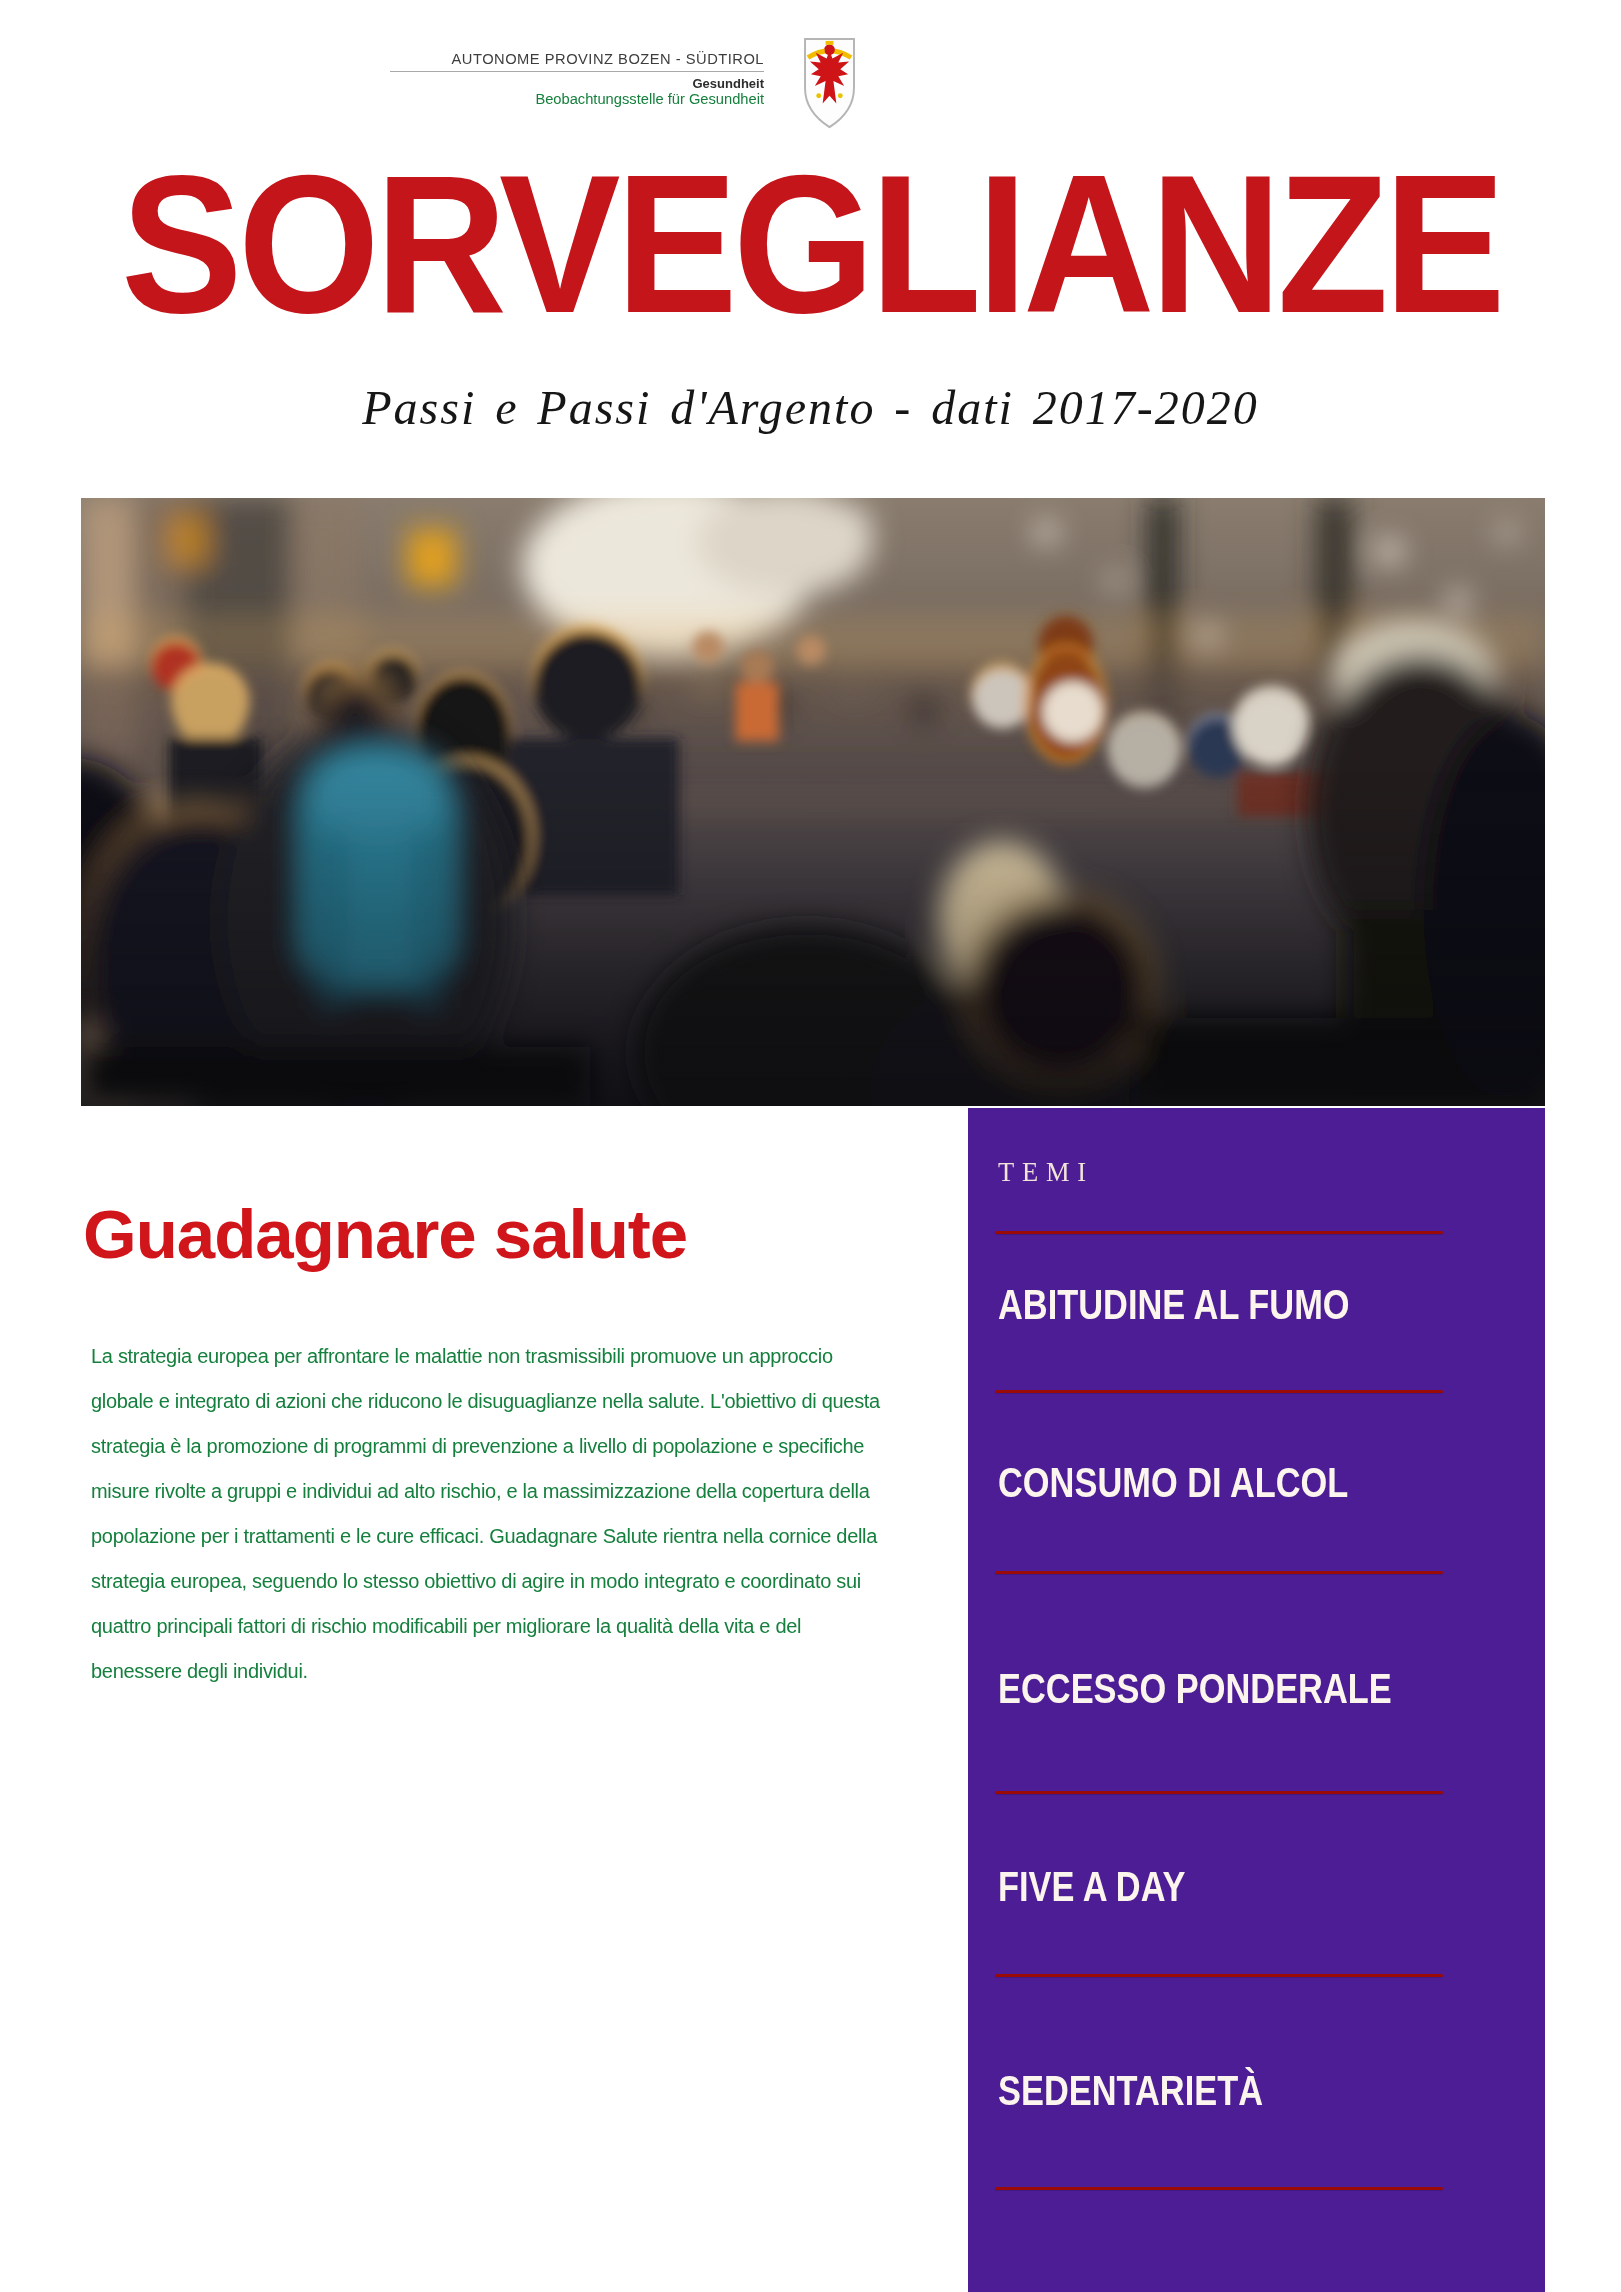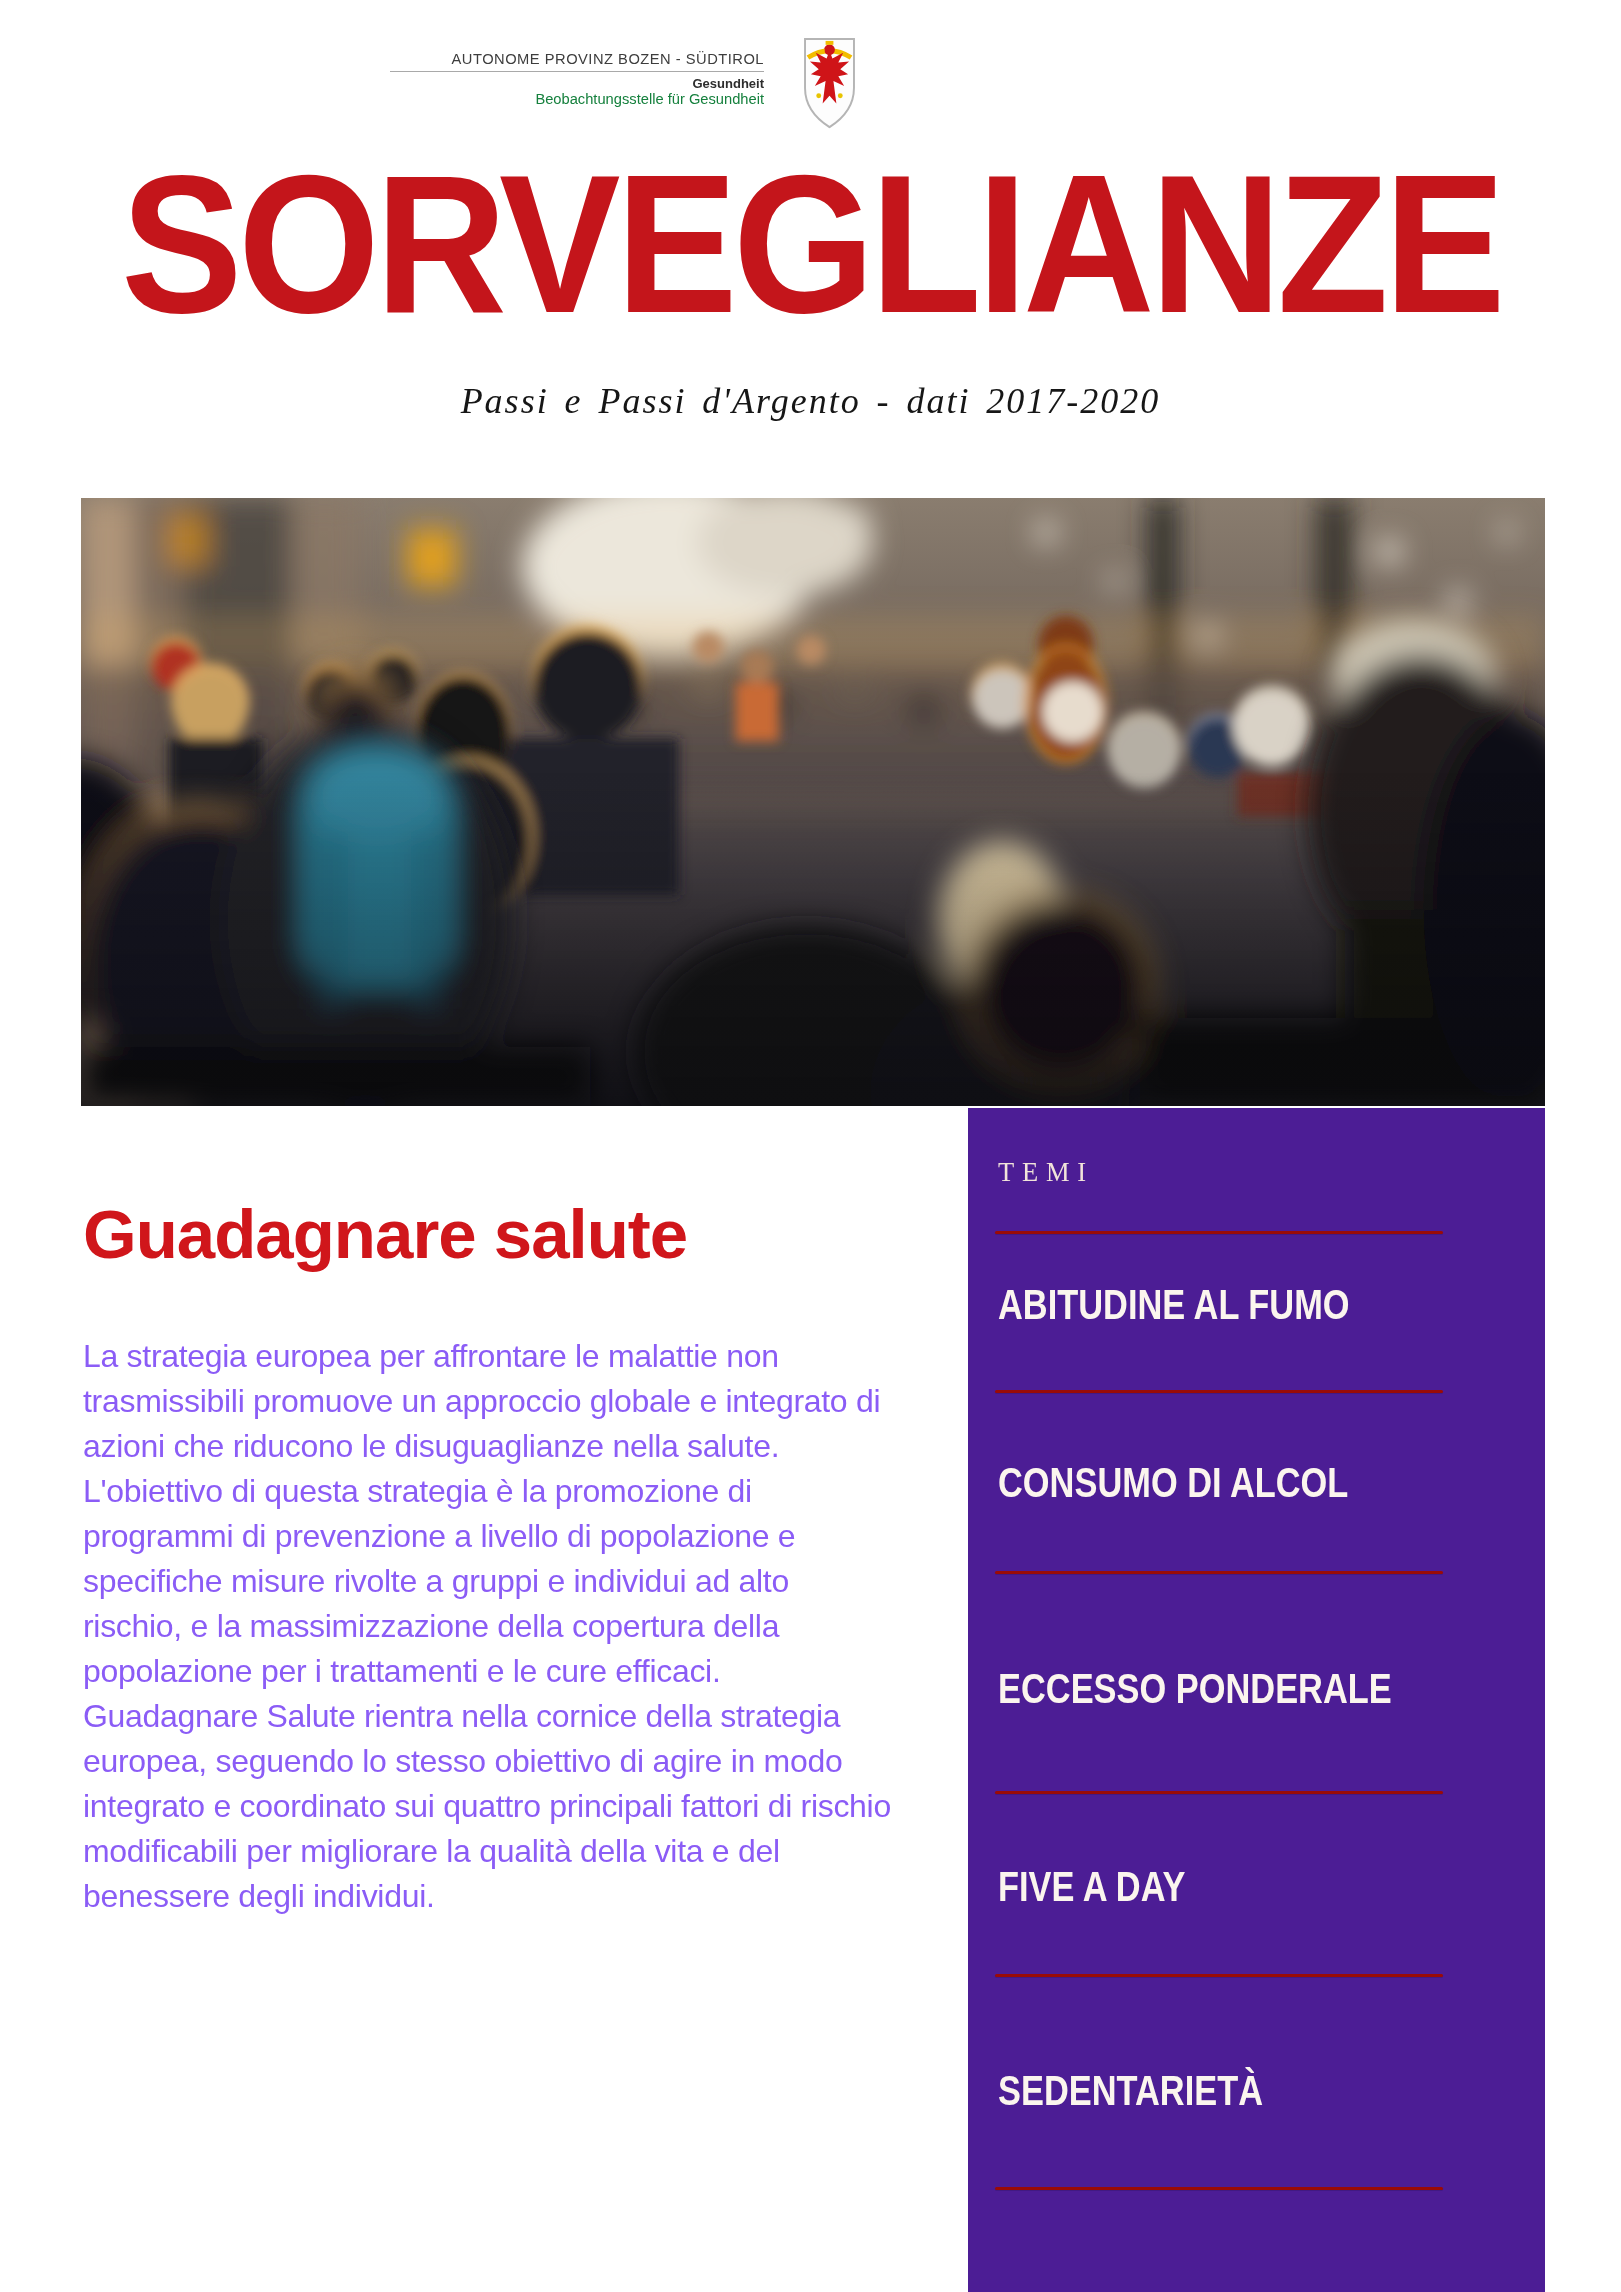--- a/index.html
+++ b/index.html
@@ -21,31 +21,31 @@
   
   .main-title {
     position:absolute; top:147px; left:811px; margin:0;
     transform:translateX(-50%) scaleX(.93); transform-origin:center top;
     font-weight:bold; font-size:196px; line-height:1; letter-spacing:-4.9px;
     color:#c4151b; white-space:nowrap;
   }
   .subtitle {
     position:absolute; top:380px; left:0; width:1621px; text-align:center;
     font-family:"Liberation Serif", serif; font-style:italic;
-    font-size:36px; letter-spacing:2px; word-spacing:4.9px; color:#161616;
+    font-size:48px; letter-spacing:2px; word-spacing:4.9px; color:#161616;
   }
 
   
   .photo { position:absolute; left:81px; top:498px; width:1464px; height:608px; background:#4a4440; overflow:hidden; }
   .photo svg { display:block; width:100%; height:100%; }
 
   
   .left-col { position:absolute; left:83px; top:1194px; width:810px; }
   .section-heading { margin:0; font-size:69px; line-height:1.2; font-weight:bold; letter-spacing:-1px; color:#d0161b; }
-  .section-body { margin:57px 0 0; font-size:32px; line-height:45px; letter-spacing:-0.3px; color:#8b5cf6; }
+  .section-body { margin:57px 8px 0; font-size:20px; line-height:45px; letter-spacing:-0.3px; color:#15803d; }
 
   
   .sidebar { position:absolute; left:968px; top:1108px; width:577px; height:1185px; background:#4c1d95; }
   .temi { position:absolute; top:49px; left:30px; font-family:"Liberation Serif", serif; font-size:26.5px; letter-spacing:7.8px; color:#f2e4da; }
   .sb-div { position:absolute; left:26.5px; width:448px; height:2.9px; background:#9a0b07; border-radius:2px; box-shadow:0 1px 0 rgba(0,0,0,.12); }
   .sb-item { position:absolute; left:30px; font-weight:bold; font-size:43px; line-height:1.1; color:#fbf5ee;
              white-space:nowrap; transform:scaleX(.8); transform-origin:left top; cursor:pointer; }
   .d1{top:123px} .d2{top:282px} .d3{top:463px} .d4{top:683px} .d5{top:866px} .d6{top:1079px}
   .i1{top:173px} .i2{top:351px} .i3{top:557px} .i4{top:755px} .i5{top:959px}
 </style>

